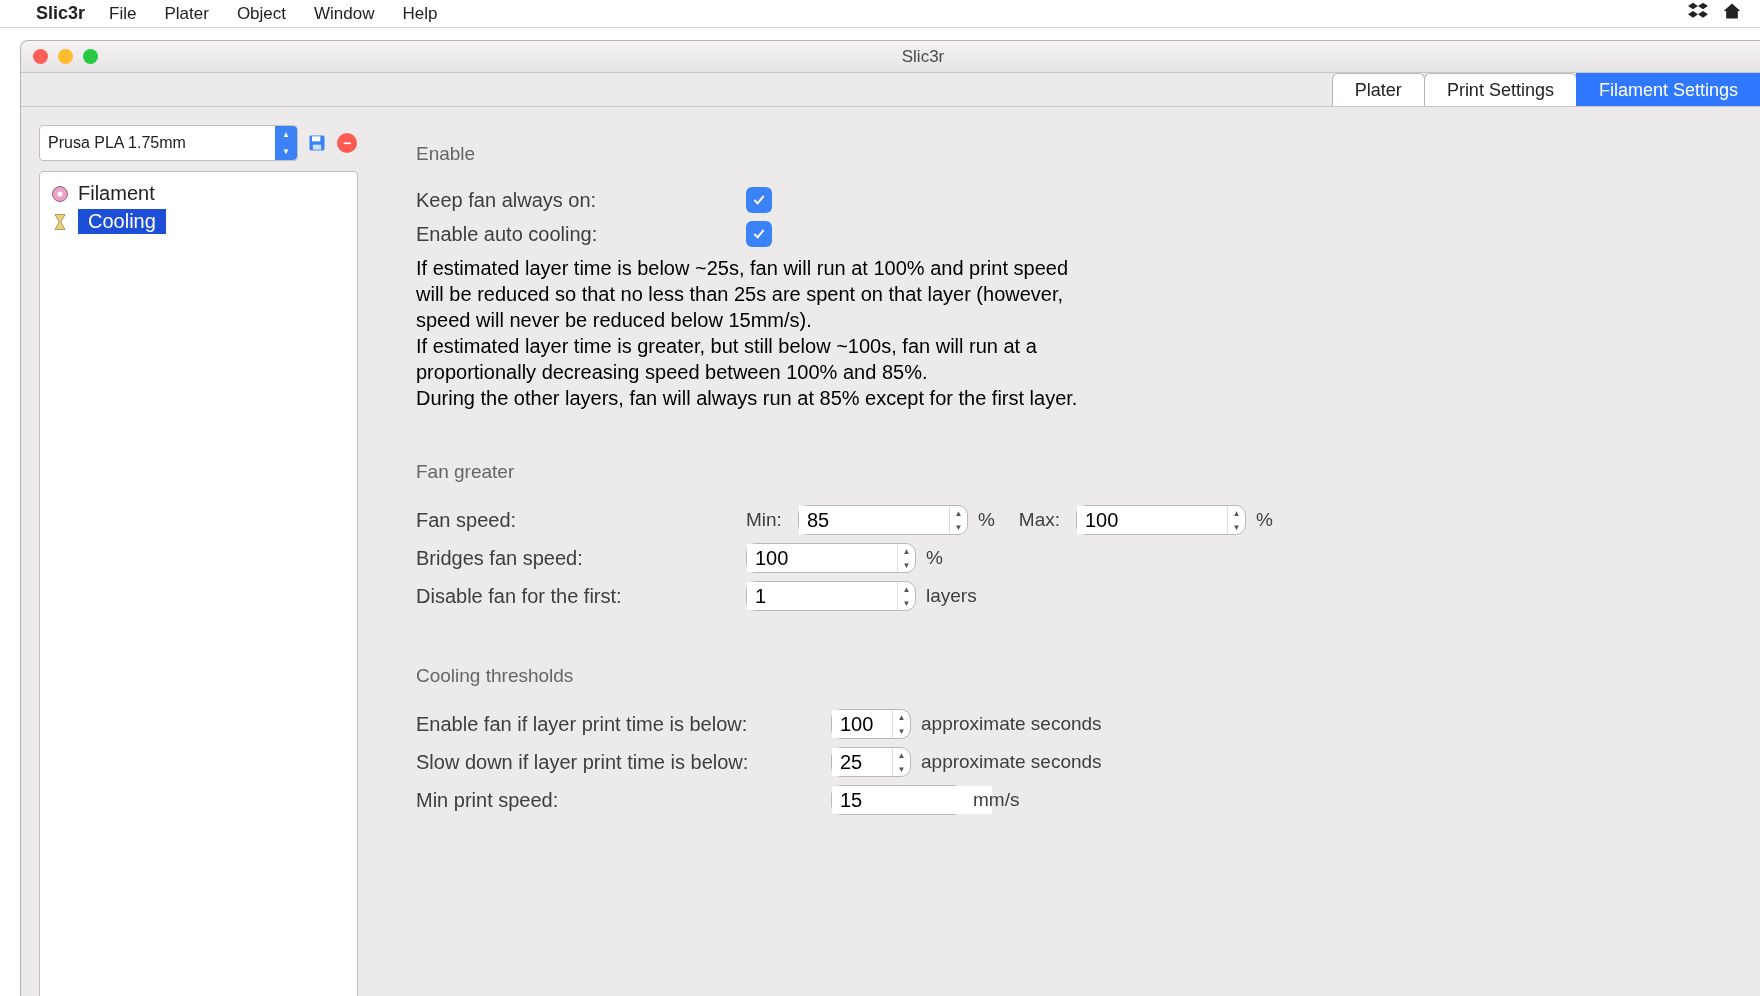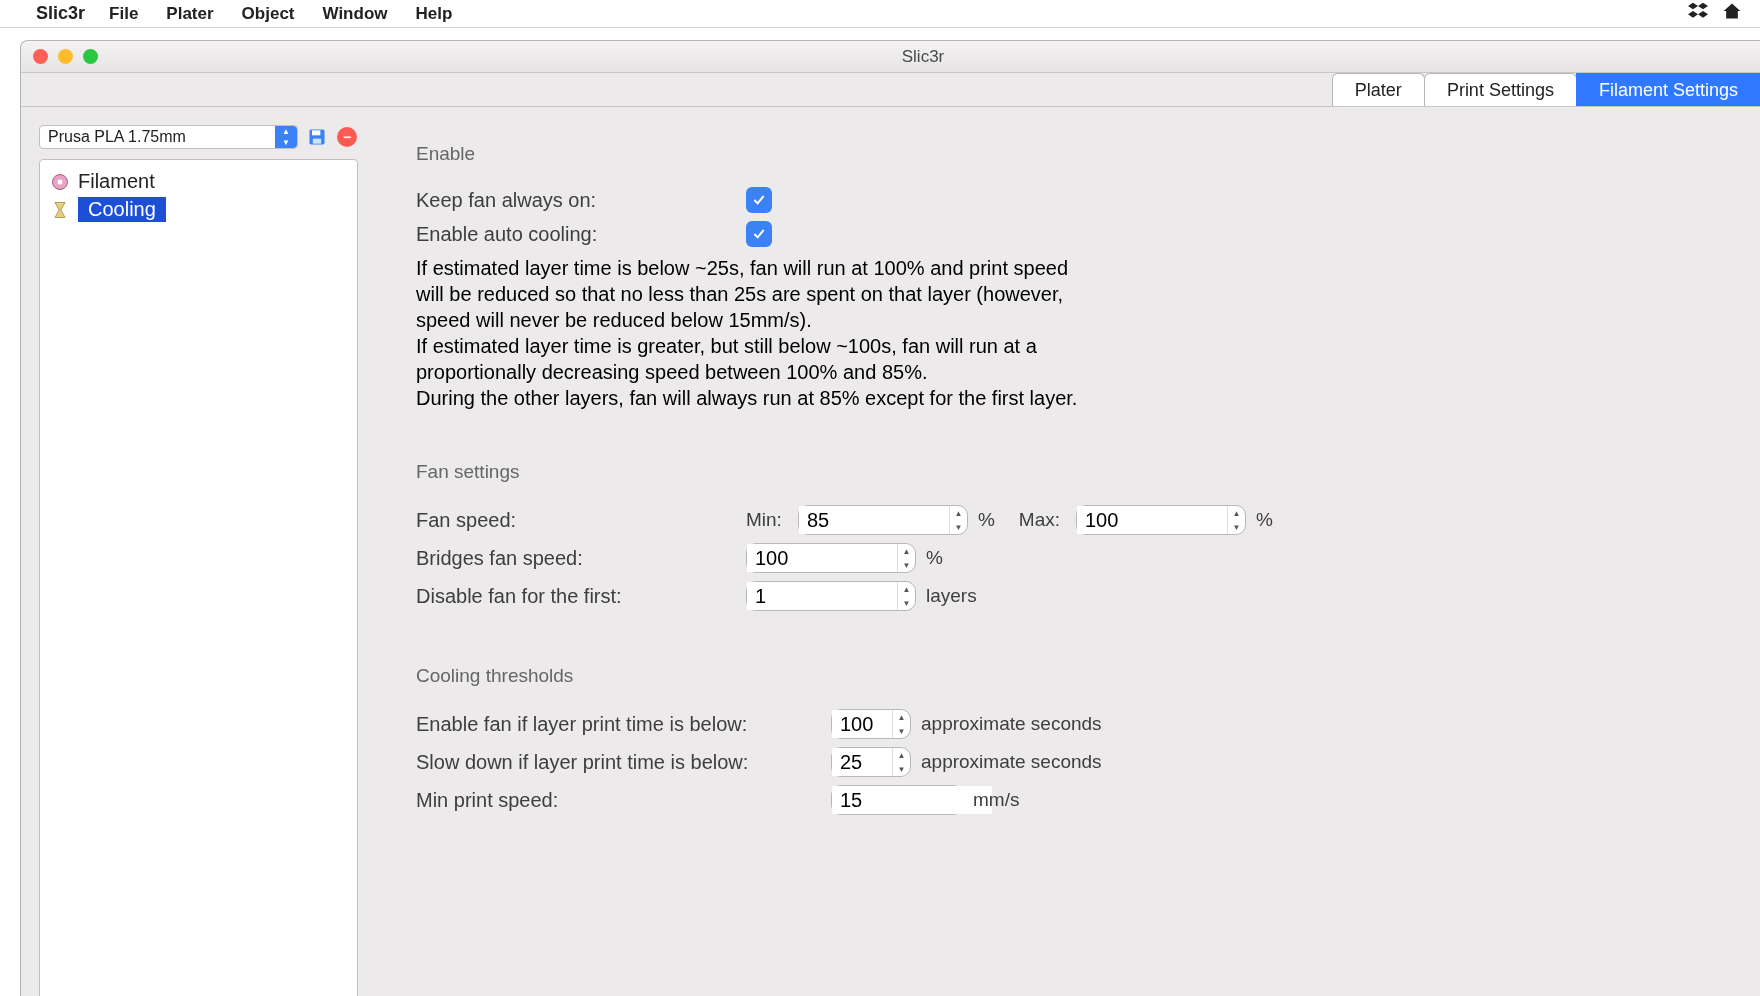--- a/index.html
+++ b/index.html
@@ -2,21 +2,21 @@
 <html><head>
 <meta charset="utf-8">
 <style>
 * { box-sizing: border-box; margin: 0; padding: 0; font-family: -apple-system, "Helvetica Neue", Arial, sans-serif; }
 body { width: 1760px; height: 996px; background: #fff; font-size: 13px; color: #222; overflow: hidden; }
 
 
 .menubar { height: 28px; background: #fff; border-bottom: 1px solid #d0d0d0; display: flex; align-items: center; padding: 0 18px; font-size: 17px; }
 .menubar .apple { font-size: 18px; margin-right: 18px; }
 .menubar .app { font-weight: 700; margin-right: 24px; font-size:18px;}
-.menubar .item { margin-right: 28px; font-weight:700; }
+.menubar .item { margin-right: 28px; font-weight:400; }
 .menubar .spacer { flex: 1; }
 .menubar .tray { font-size: 18px; margin-left: 14px; }
 
 
 .window { position: absolute; left: 20px; top: 40px; right: 0; border: 1px solid #b5b5b5; border-right: none; border-radius: 8px 0 0 0; background: #eceaea; }
 .titlebar { height: 32px; display: flex; align-items: center; padding: 0 12px; background: linear-gradient(#f4f2f2,#e6e4e4); border-bottom: 1px solid #c8c6c6; border-radius: 8px 0 0 0; }
 .traffic { display:flex; gap:10px; align-items:center; }
 .dot { width:15px; height:15px; border-radius:50%; }
 .dot.red{background:#ff5f57;} .dot.yel{background:#ffbd2e;} .dot.grn{background:#28c940;}
 .titlebar .title { flex:1; text-align:center; font-size:17px; color:#4a4a4a;}
@@ -25,21 +25,21 @@
 .tabrow { display:flex; justify-content:flex-end; padding: 0; background:#eceaea; border-bottom:1px solid #c8c6c6; height:34px; }
 .tabs { display:flex; }
 .tab { border:1px solid #b8b6b6; border-bottom:none; background:#fff; padding: 6px 22px; font-size:18px; margin-right:-1px; border-radius: 6px 6px 0 0; cursor:pointer;}
 .tab.active { background:#2f78ff; color:#fff; border-color:#2f78ff; border-radius:0;}
 .tab.first { }
 
 
 .body { display:flex; min-height: 870px; background:#eceaea; }
 .sidebar { width: 355px; padding: 18px 18px; }
 .preset-row { display:flex; align-items:center; gap:8px; margin-bottom:10px; }
-.preset { flex:1; height:24px; background:#fff; border:1px solid #c0c0c0; border-radius:4px; display:flex; align-items:center; padding:0 8px; font-size:16px; position:relative; }
+.preset { flex:1; height:36px; background:#fff; border:1px solid #c0c0c0; border-radius:4px; display:flex; align-items:center; padding:0 8px; font-size:16px; position:relative; }
 .preset .stepper { position:absolute; right:0; top:0; bottom:0; width:22px; background:#3b82f6; border-radius:0 4px 4px 0; display:flex; flex-direction:column; color:#fff;}
 .preset .stepper span{flex:1; display:flex; align-items:center; justify-content:center; font-size:8px;}
 .iconbtn { width:22px; height:22px; display:flex; align-items:center; justify-content:center; cursor:pointer; }
 .mini-red { width:20px; height:20px; border-radius:50%; background:#ff5a52; display:flex; align-items:center; justify-content:center; color:#fff; font-weight:700; font-size:14px;}
 .mini-save svg { display:block; }
 .treebox { background:#fff; border:1px solid #c0c0c0; border-radius:4px; padding:8px 6px; height: 922px; }
 .treeitem { display:flex; align-items:center; gap:8px; padding:2px 4px; font-size:20px; }
 .treeitem .label { }
 .treeitem.selected .label { background:#1d4ed8; color:#fff; padding:1px 10px; }
 .tree-icon { width:20px; height:20px; }
@@ -167,21 +167,21 @@
                   <path fill="none" stroke="#fff" stroke-width="3" d="M5 12l5 5 9-11"></path>
                 </svg>
             </div>
           </div>
           <div class="desc" style="white-space:pre-line;">If estimated layer time is below ~25s, fan will run at 100% and print speed will be reduced so that no less than 25s are spent on that layer (however, speed will never be reduced below 15mm/s).
 If estimated layer time is greater, but still below ~100s, fan will run at a proportionally decreasing speed between 100% and 85%.
 During the other layers, fan will always run at 85% except for the first layer.</div>
         </div>
 
         <div>
-          <div class="section-title">Fan settings</div>
+          <div class="section-title">Fan greater</div>
           <div class="row">
             <div class="lbl">Fan speed:</div>
             <div class="numinput-wrap">
               <span class="sublabel">Min:</span>
               <div class="spin med">
                 <input value="85" style="">
                 <div class="arrows">
                     <span>▲</span>
                     <span>▼</span>
                   </div>

